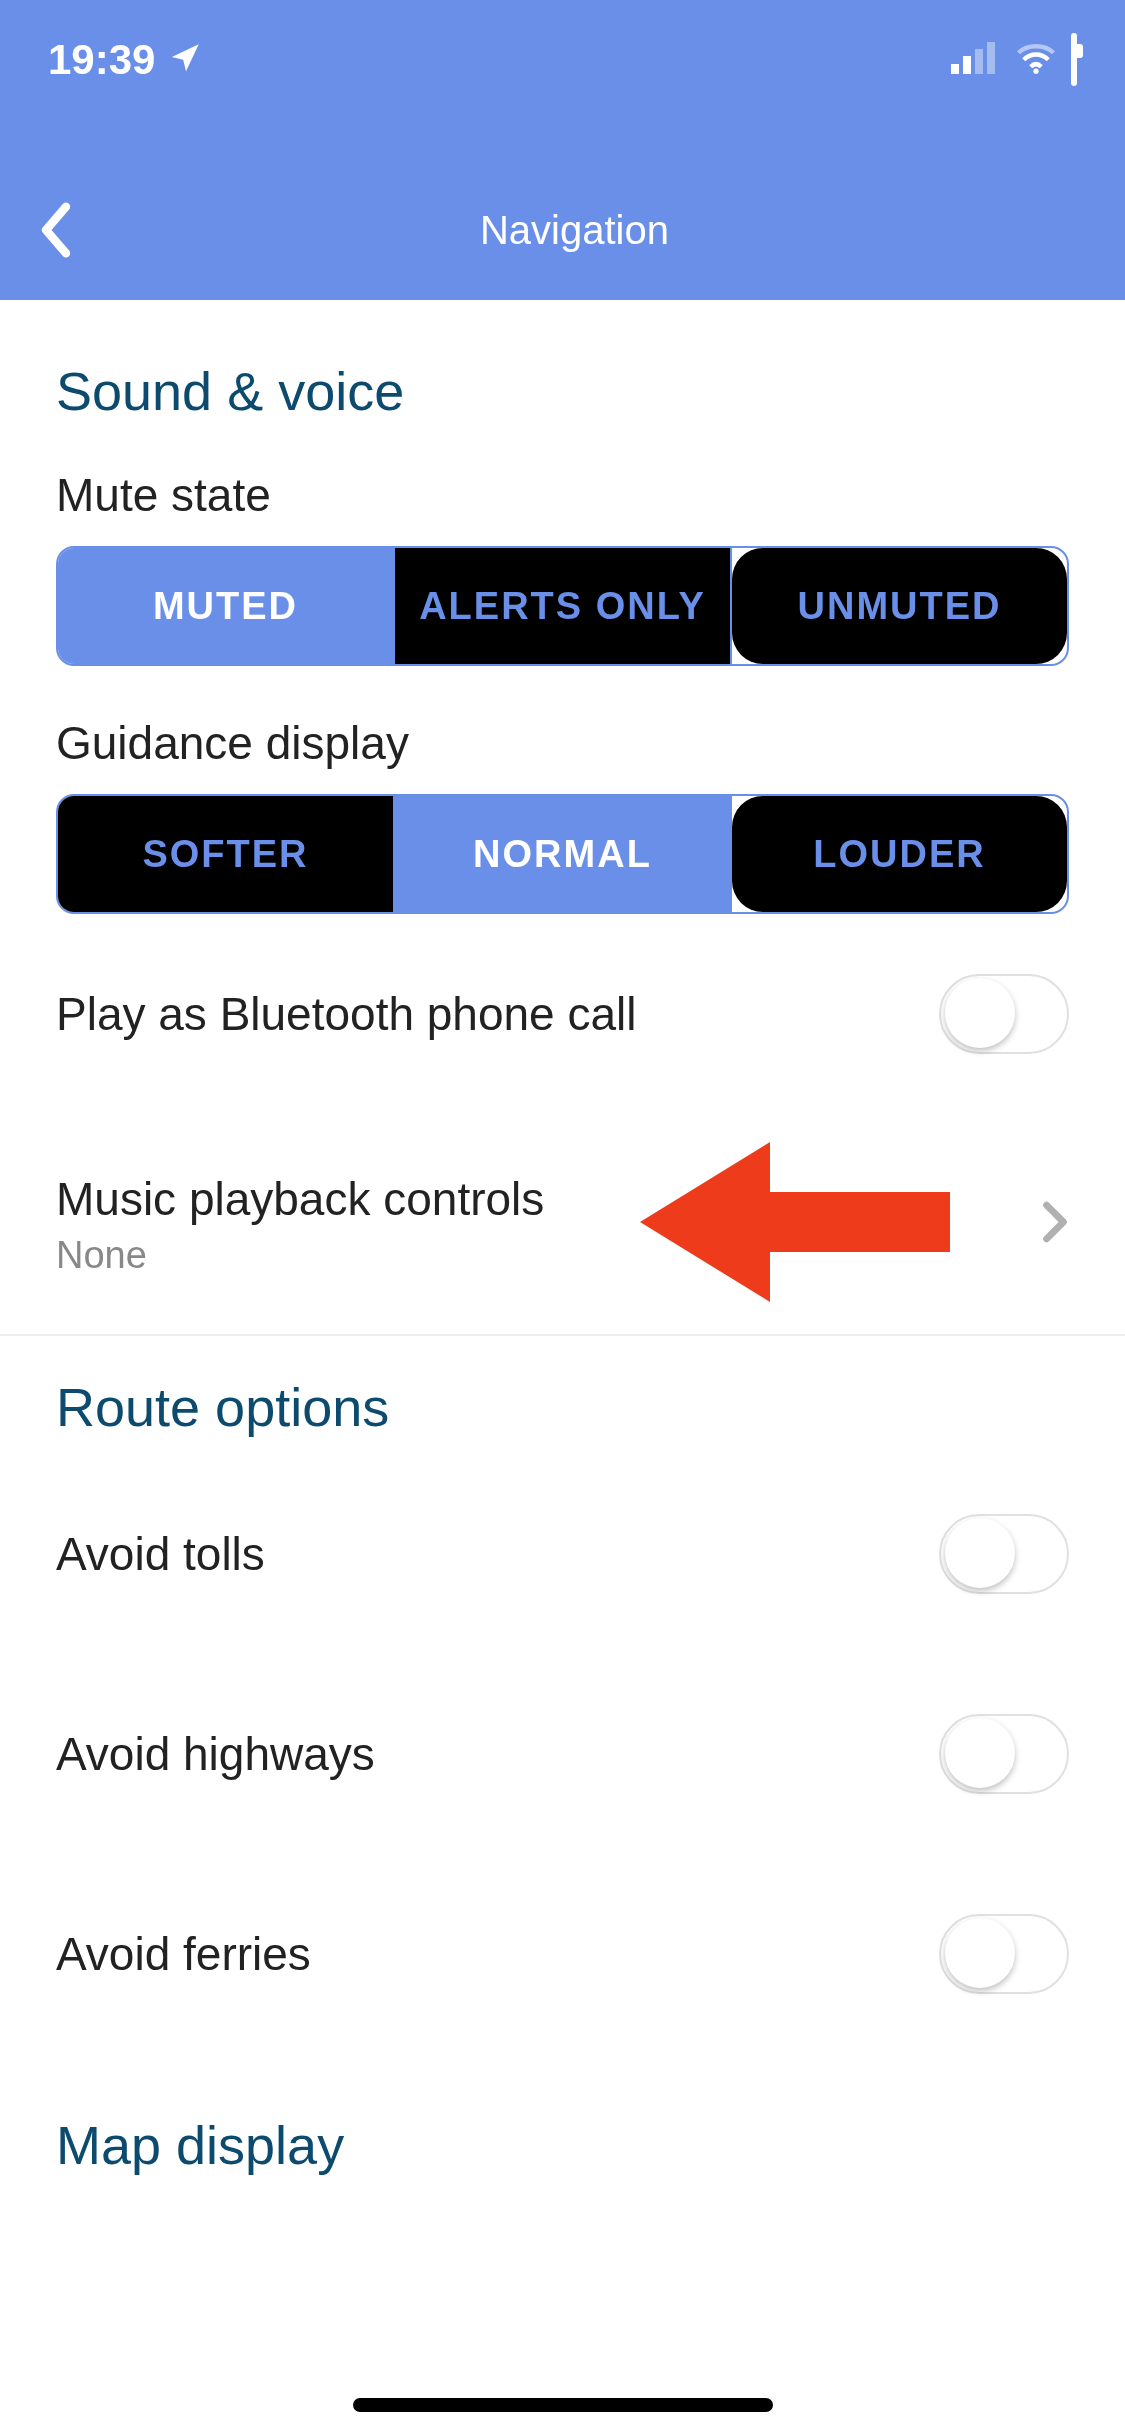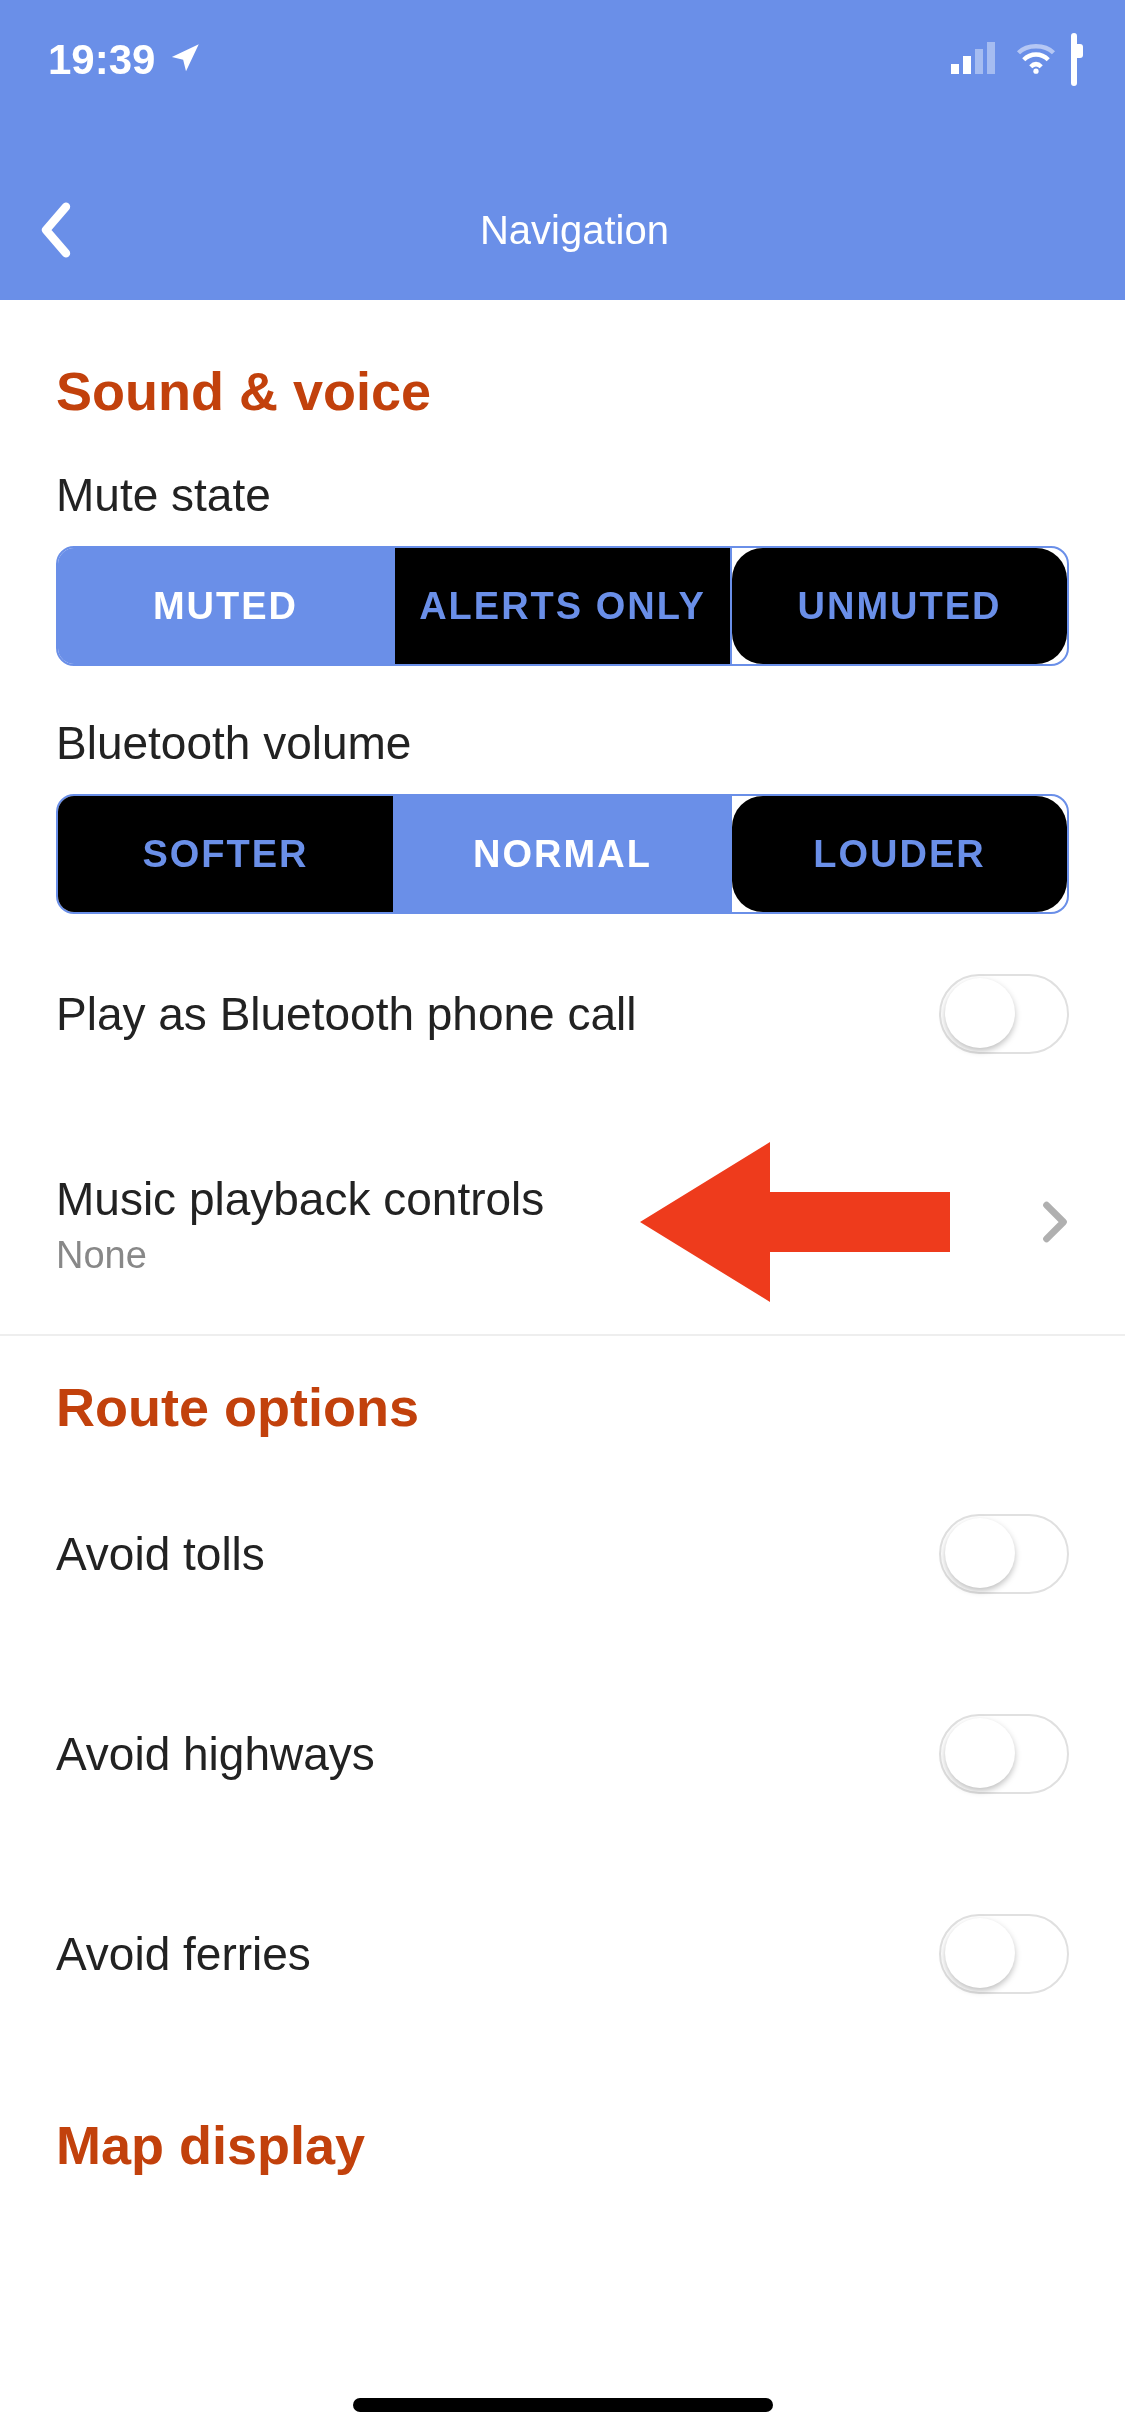--- a/index.html
+++ b/index.html
@@ -47,22 +47,22 @@
   .back-btn {
     position: absolute;
     left: 36px;
     top: 50%;
     transform: translateY(-50%);
     width: 40px; height: 60px;
   }
   .content { padding: 0; }
   .section-header {
     font-size: 54px;
-    font-weight: 700;
-    color: #c2410c;
+    font-weight: 400;
+    color: #0c4a6e;
     padding: 60px 56px 16px;
   }
   .sub-label {
     font-size: 46px;
     color: #222;
     padding: 30px 56px 24px;
   }
   .segmented {
     margin: 0 56px;
     display: flex;
@@ -215,21 +215,21 @@
 
   <div class="section-header">Sound &amp; voice</div>
 
   <div class="sub-label">Mute state</div>
   <div class="segmented">
     <div class="segment selected">MUTED</div>
     <div class="segment">ALERTS ONLY</div>
     <div class="segment">UNMUTED</div>
   </div>
 
-  <div class="sub-label" style="padding-top:50px;">Bluetooth volume</div>
+  <div class="sub-label" style="padding-top:50px;">Guidance display</div>
   <div class="segmented">
     <div class="segment">SOFTER</div>
     <div class="segment selected">NORMAL</div>
     <div class="segment">LOUDER</div>
   </div>
 
 
   <div class="row">
     <div class="row-title">Play as Bluetooth phone call</div>
     <div class="switch off">

